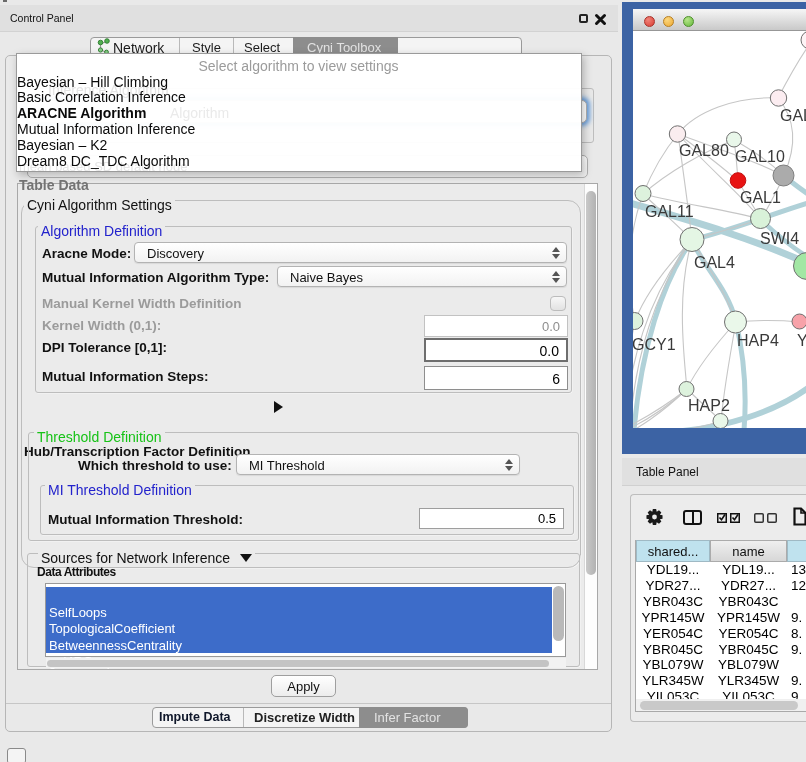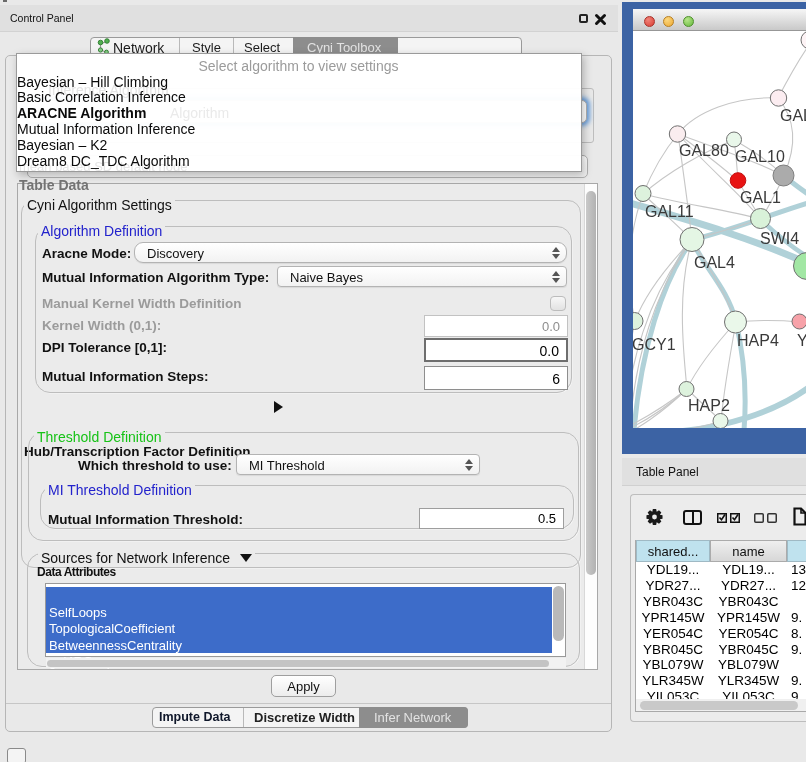--- a/index.html
+++ b/index.html
@@ -1,19 +1,19 @@
 <!DOCTYPE html>
 <html><head>
 <meta charset="utf-8">
 <style>
 * { margin:0; padding:0; box-sizing:border-box; }
 html,body { width:806px; height:762px; background:#e9e9e9; font-family:"Liberation Sans", sans-serif; overflow:hidden; }
 .abs { position:absolute; }
 #stage { position:relative; width:806px; height:762px; overflow:hidden; }
-.groupbox { position:absolute; border:1px solid #bdbdbd; border-radius:15px; box-shadow: inset 0 0 0 0 #fff, 0.5px 0.5px 0 #f8f8f8; }
+.groupbox { position:absolute; border:1px solid #bdbdbd; border-radius:3px; box-shadow: inset 0 0 0 0 #fff, 0.5px 0.5px 0 #f8f8f8; }
 .gtitle { position:absolute; top:-3px; background:#ebebeb; padding:0 3px; font-size:14px; line-height:14px; white-space:nowrap; }
 .blbl { font-size:13.5px; font-weight:bold; color:#111; position:absolute; white-space:nowrap; }
 .combo { position:absolute; background:linear-gradient(#ffffff,#f2f2f2); border:1px solid #b3b3b3; border-radius:4px; font-size:13px; color:#111; box-shadow:0 1px 1px rgba(0,0,0,0.08); }
 .combo .ct { position:absolute; left:12px; top:3px; }
 .arrows { position:absolute; right:6px; top:4px; width:8px; }
 .arrows .up { width:0;height:0;border-left:4px solid transparent;border-right:4px solid transparent;border-bottom:5px solid #555; margin-bottom:2px;}
 .arrows .dn { width:0;height:0;border-left:4px solid transparent;border-right:4px solid transparent;border-top:5px solid #555;}
 .tfield { position:absolute; background:#fff; font-size:13px; text-align:right; }
 .tfield span { position:absolute; right:7px; top:3px; }
 </style>
@@ -57,21 +57,21 @@
 
 <div class="groupbox" style="left:21px;top:200px;width:560px;height:368px;border-radius:13px;">
   <div class="gtitle" style="left:2px;color:#111;">Cyni Algorithm Settings</div>
 </div>
 
 <div class="groupbox" style="left:35px;top:226px;width:537px;height:167px;">
   <div class="gtitle" style="left:2px;color:#2222cc;">Algorithm Definition</div>
 </div>
 
 <div class="blbl" style="left:42px;top:246px;">Aracne Mode:</div>
-<div class="combo" style="left:134px;top:242px;width:433px;height:21px;border-radius:9px;">
+<div class="combo" style="left:134px;top:242px;width:433px;height:21px;">
       <span class="ct">Discovery</span>
   <div class="arrows">
         <div class="up"></div>
         <div class="dn"></div>
       </div>
     </div>
 
 <div class="blbl" style="left:42px;top:270px;">Mutual Information Algorithm Type:</div>
 <div class="combo" style="left:277px;top:266px;width:290px;height:21px;">
       <span class="ct">Naive Bayes</span>
@@ -99,29 +99,29 @@
       <span style="color:#000;top:4px;">6</span>
     </div>
 
 <div class="blbl" style="left:24px;top:400px;margin-top:44px;">Hub/Transcription Factor Definition</div>
 <div class="abs" style="left:274px;top:401px;width:0;height:0;border-top:6px solid transparent;border-bottom:6px solid transparent;border-left:9px solid #111;"></div>
 
 <div class="groupbox" style="left:28px;top:432px;width:551px;height:109px;">
   <div class="gtitle" style="left:5px;color:#16c216;text-align:center;">Threshold Definition</div>
 </div>
 <div class="blbl" style="left:78px;top:458px;">Which threshold to use:</div>
-<div class="combo" style="left:236px;top:454px;width:244px;height:21px;">
+<div class="combo" style="left:236px;top:454px;width:284px;height:21px;">
       <span class="ct">MI Threshold</span>
   <div class="arrows">
         <div class="up"></div>
         <div class="dn"></div>
       </div>
     </div>
 
-<div class="groupbox" style="left:40px;top:485px;width:534px;height:44px;">
+<div class="groupbox" style="left:40px;top:485px;width:534px;height:50px;">
   <div class="gtitle" style="left:4px;color:#2222cc;">MI Threshold Definition</div>
 </div>
 <div class="blbl" style="left:48px;top:512px;">Mutual Information Threshold:</div>
 <div class="tfield" style="left:419px;top:508px;width:145px;height:21px;border:1px solid #9e9e9e;">
       <span style="color:#000;top:2px;">0.5</span>
     </div>
 
 <div class="groupbox" style="left:27px;top:553px;width:553px;height:114px;">
   <div class="gtitle" style="left:10px;color:#111;">Sources for Network Inference <span style="display:inline-block;width:0;height:0;border-left:6.5px solid transparent;border-right:6.5px solid transparent;border-top:8px solid #111;vertical-align:1px;margin-left:6px;"></span></div>
 </div>
@@ -139,21 +139,21 @@
 
 <div class="abs" style="left:271px;top:675px;width:65px;height:22px;background:linear-gradient(#ffffff,#ececec);border:1px solid #9f9f9f;border-radius:5px;text-align:center;font-size:13px;color:#111;line-height:21px;">Apply</div>
 
 <div class="abs" style="left:6px;top:703px;width:605px;height:1px;background:#c6c6c6;"></div>
 
 <div class="abs" style="left:152px;top:707px;width:316px;height:21px;background:#f4f4f4;border:1px solid #9a9a9a;border-radius:4px;"></div>
 <div class="abs" style="left:159px;top:710px;font-size:12.5px;font-weight:bold;color:#0f172a;">Impute Data</div>
 <div class="abs" style="left:243px;top:708px;width:1px;height:19px;background:#b9b9b9;"></div>
 <div class="abs" style="left:254px;top:710px;font-size:13px;font-weight:bold;color:#222;">Discretize Width</div>
 <div class="abs" style="left:359px;top:707px;width:109px;height:21px;background:#8d8d8d;border-radius:0 4px 4px 0;"></div>
-<div class="abs" style="left:374px;top:710px;font-size:13px;color:#e3e3e3;">Infer Network</div>
+<div class="abs" style="left:374px;top:710px;font-size:13px;color:#e3e3e3;">Infer Factor</div>
 
 <div class="abs" style="left:7px;top:748px;width:19px;height:16px;border:1.5px solid #8a8a8a;border-radius:3px;background:#f4f4f4;"></div>
 
 <div class="abs" style="left:622px;top:2px;width:184px;height:452px;background:#3c63a4;"></div>
 <div class="abs" style="left:633px;top:9px;width:173px;height:22px;background:linear-gradient(#f6f6f6,#c9c9c9);border-bottom:1px solid #979797;"></div>
 <div class="abs" style="left:644px;top:16px;width:11px;height:11px;border-radius:50%;background:radial-gradient(circle at 35% 30%,#f0847a,#da3d32);border:0.5px solid #a8322a;"></div>
 <div class="abs" style="left:663px;top:16px;width:11px;height:11px;border-radius:50%;background:radial-gradient(circle at 35% 30%,#fbd77f,#eda933);border:0.5px solid #b77f22;"></div>
 <div class="abs" style="left:683px;top:16px;width:11px;height:11px;border-radius:50%;background:radial-gradient(circle at 35% 30%,#b7e58a,#66b93e);border:0.5px solid #4e8f2c;"></div>
 <div class="abs" style="left:633px;top:31px;width:173px;height:397px;background:#ffffff;overflow:hidden;">
 <svg width="173" height="397" viewBox="0 0 173 397" style="font-family:'Liberation Sans',sans-serif;">

